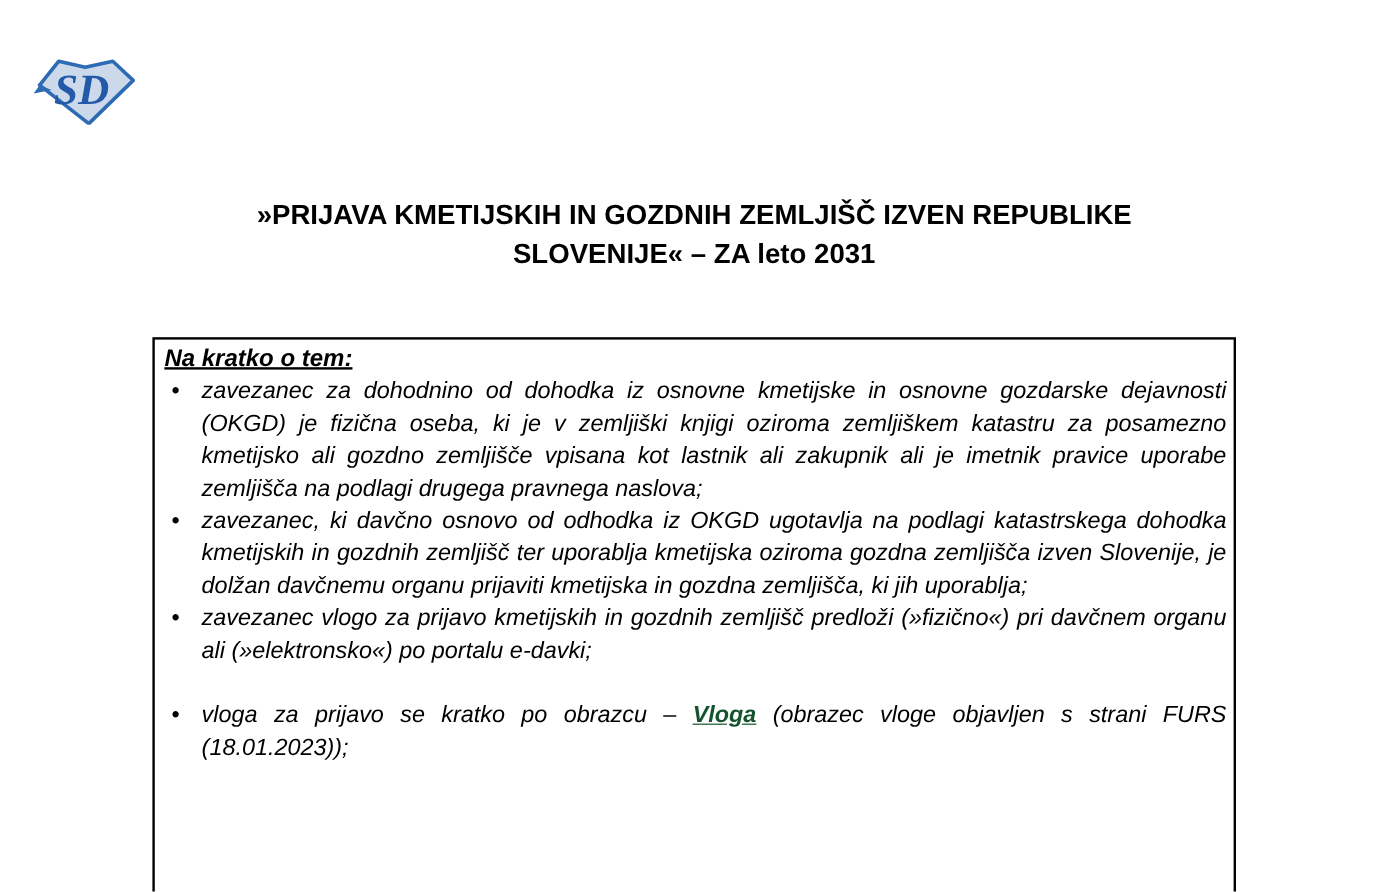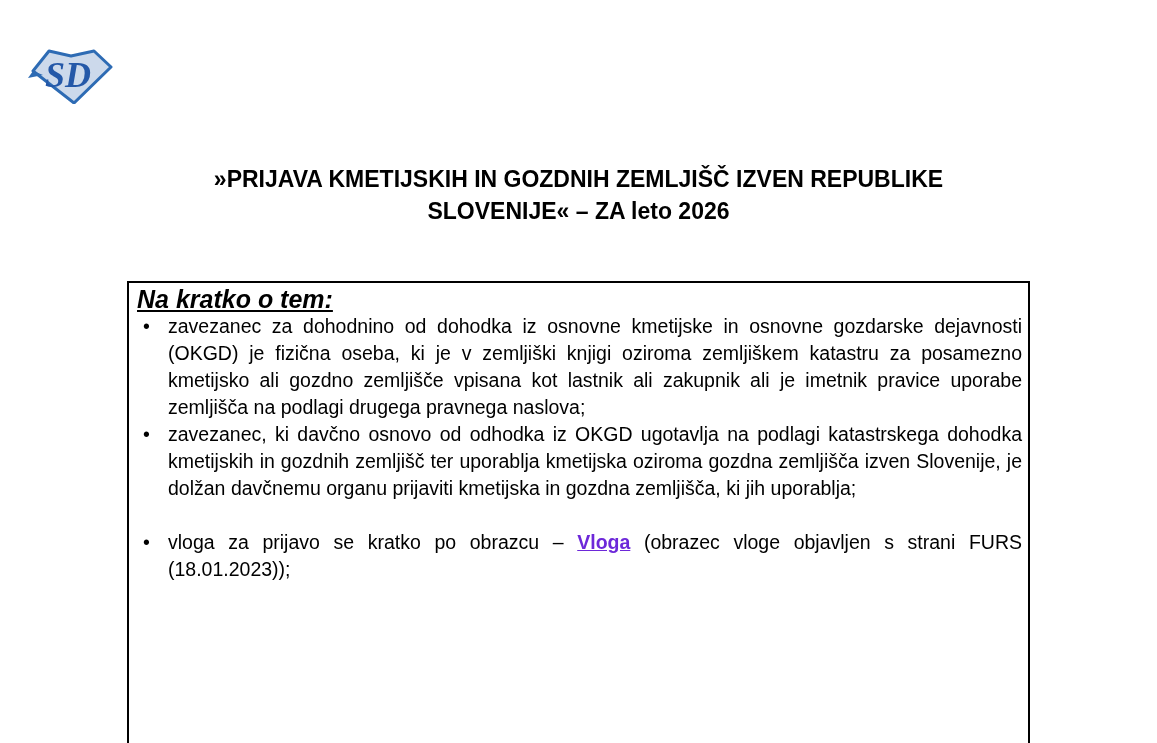--- a/index.html
+++ b/index.html
@@ -40,76 +40,80 @@
     position: absolute;
     left: 127px;
     top: 281px;
     width: 903px;
     height: 520px; 
     border: 2px solid #000000;
     padding: 3px 0 0 8px;
   }
 
   .box-heading {
-    font-size: 25px;
+    font-size: 20px;
     line-height: 27px;
     font-style: italic;
     font-weight: bold;
     text-decoration: underline;
   }
 
   .bullet-list {
     margin: 0;
     padding: 0 6px 0 31px;
     list-style: none;
   }
   .bullet-list li {
     position: relative;
     font-size: 19.5px;
     line-height: 27px;
+    font-style: italic;
     text-align: justify;
   }
   .bullet-list li::before {
     content: "\2022";
     position: absolute;
     left: -25px;
     top: 0;
     font-style: normal;
   }
   .bullet-list li.spaced { margin-top: 27px; }
 
   .doc-link {
-    color: #6d28d9;
+    color: #14532d;
     font-weight: bold;
     text-decoration: underline;
     cursor: pointer;
   }
 </style>
 </head>
 <body>
 
 <div class="logo">
   <svg viewBox="0 0 86 58" width="86" height="58">
     <polygon points="5,25 21,5 43,10 66,5 83,21 46,57" fill="#ccd9eb" stroke="#2d6bb4" stroke-width="3" stroke-linejoin="round"></polygon>
     <path d="M5,25 L0,32 L15,29 Z" fill="#2d6bb4"></path>
     <text x="17" y="41" font-family="Liberation Serif, serif" font-size="36" font-style="italic" font-weight="bold" fill="#2458a8">SD</text>
   </svg>
 </div>
 
 <h1 class="doc-title">
   <span>»PRIJAVA KMETIJSKIH IN GOZDNIH ZEMLJIŠČ IZVEN REPUBLIKE</span>
-  <span>SLOVENIJE« – ZA leto 2026</span>
+  <span>SLOVENIJE« – ZA leto 2031</span>
 </h1>
 
 <div class="infobox">
   <div class="box-heading">Na kratko o tem:</div>
   <ul class="bullet-list">
     <li>
       <span>zavezanec za dohodnino od dohodka iz osnovne kmetijske in osnovne gozdarske dejavnosti (OKGD) je fizična oseba, ki je v zemljiški knjigi oziroma zemljiškem katastru za posamezno kmetijsko ali gozdno zemljišče vpisana kot lastnik ali zakupnik ali je imetnik pravice uporabe zemljišča na podlagi drugega pravnega naslova;</span>
     </li>
     <li>
       <span>zavezanec, ki davčno osnovo od odhodka iz OKGD ugotavlja na podlagi katastrskega dohodka kmetijskih in gozdnih zemljišč ter uporablja kmetijska oziroma gozdna zemljišča izven Slovenije, je dolžan davčnemu organu prijaviti kmetijska in gozdna zemljišča, ki jih uporablja;</span>
     </li>
+    <li>
+      <span>zavezanec vlogo za prijavo kmetijskih in gozdnih zemljišč predloži (»fizično«) pri davčnem organu ali (»elektronsko«) po portalu e-davki;</span>
+    </li>
     <li class="spaced">
       <span>vloga za prijavo se kratko po obrazcu – </span><a class="doc-link">Vloga</a><span> (obrazec vloge objavljen s strani FURS (18.01.2023));</span>
     </li>
   </ul>
 </div>
 
 </body></html>

